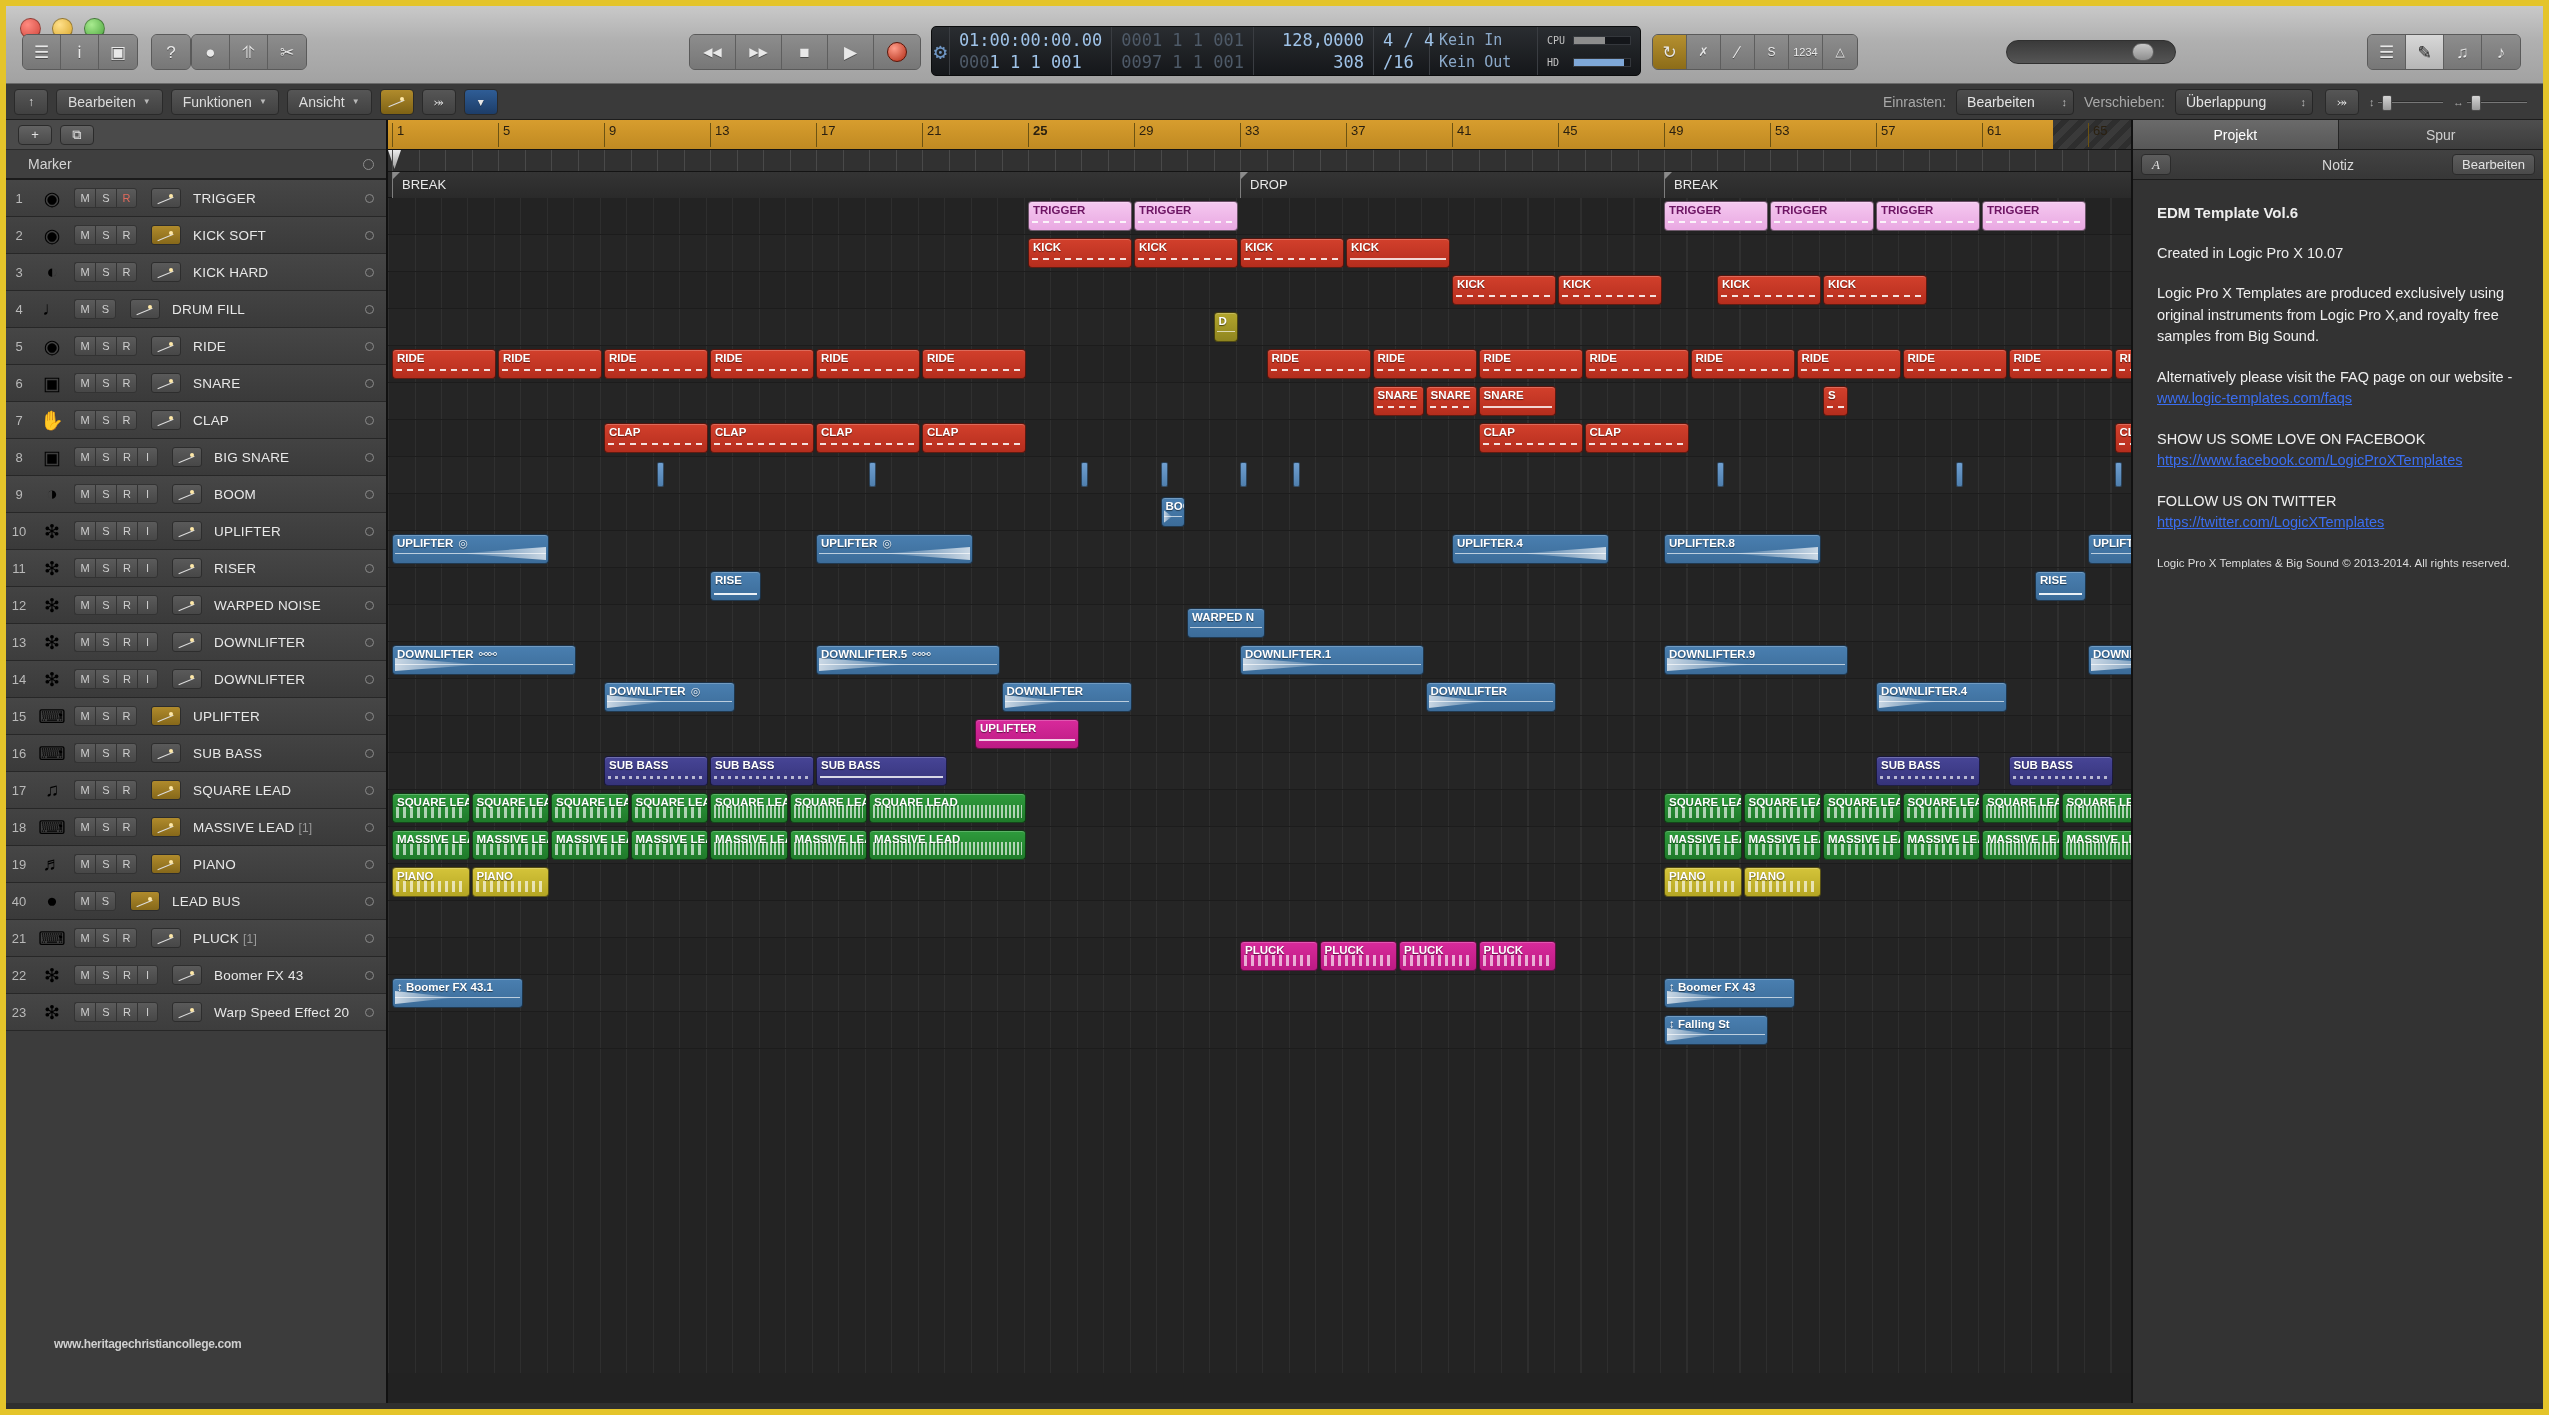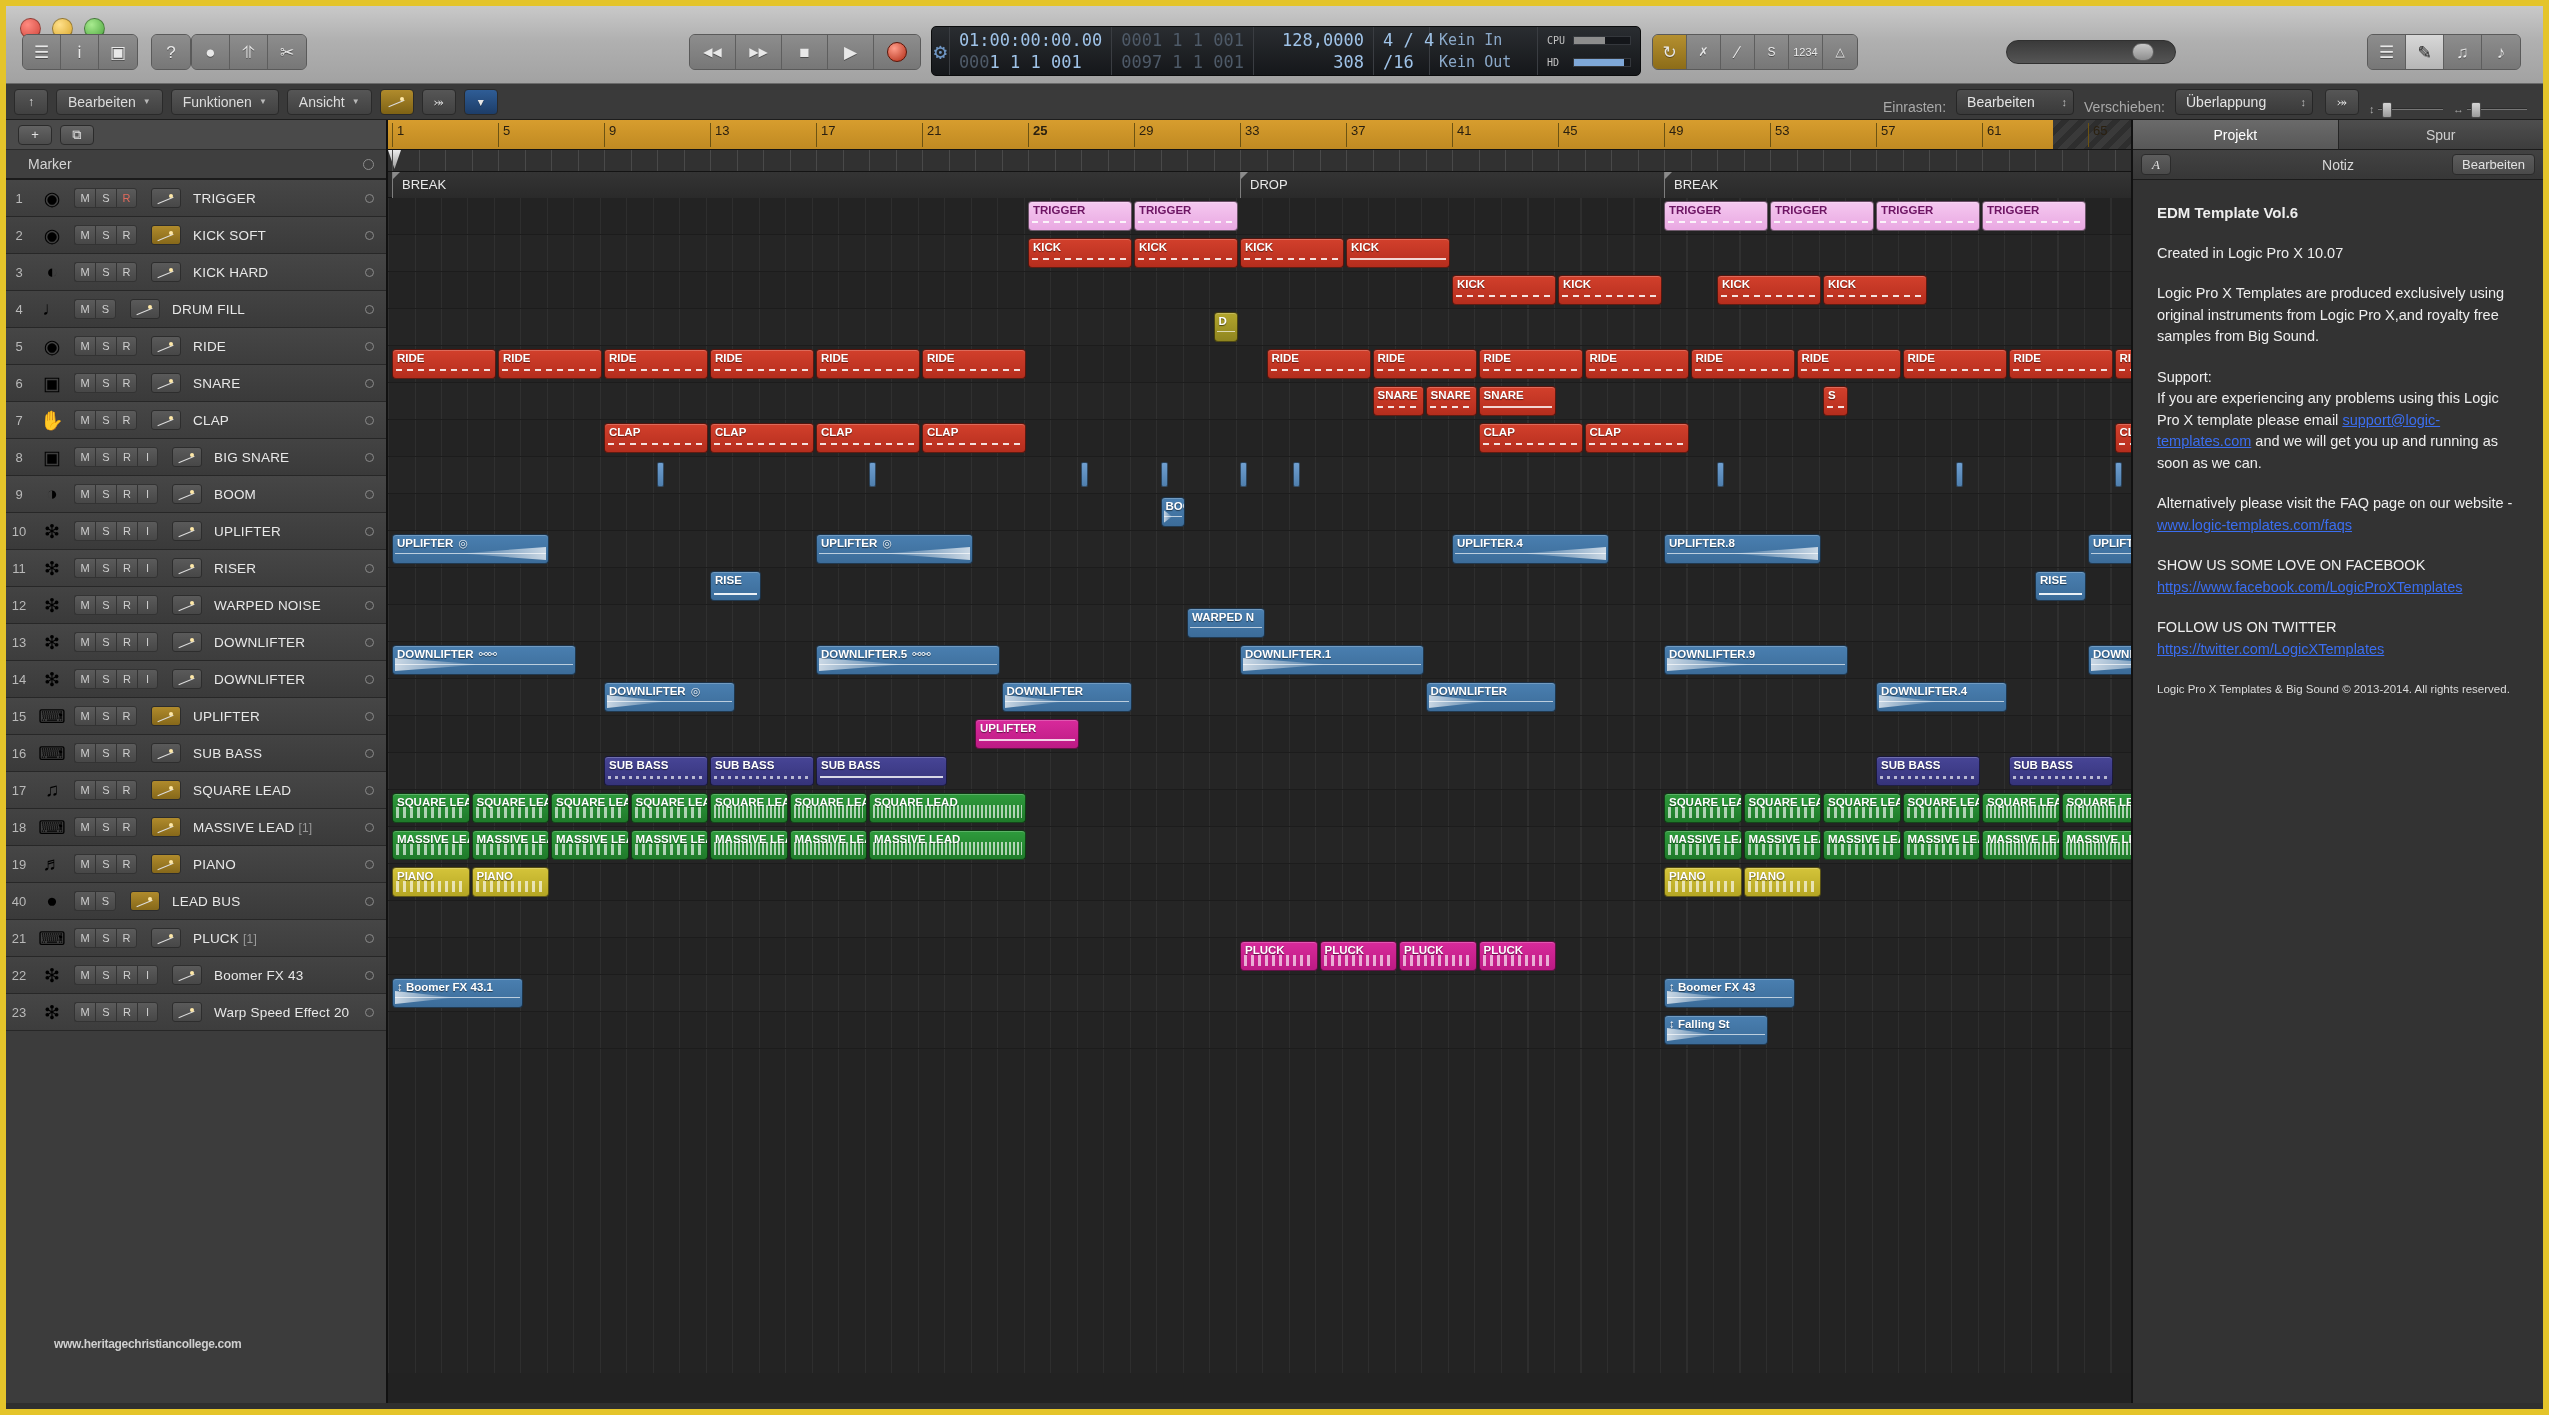--- a/index.html
+++ b/index.html
@@ -84,21 +84,21 @@
     border-bottom:1px solid #1d1d1d; display:flex; align-items:center; }
   .mbtn { height:26px; margin-left:8px; padding:0 11px; display:flex; align-items:center;
     gap:7px; background:linear-gradient(180deg,#565656,#414141); border:1px solid #2a2a2a;
     border-radius:4px; color:#dcdcdc; font-size:14px; cursor:pointer; }
   .mbtn .car { font-size:8px; color:#b9b9b9; }
   .iconbtn { width:34px; height:26px; margin-left:8px; border:1px solid #2a2a2a;
     border-radius:4px; background:linear-gradient(180deg,#565656,#414141);
     display:flex; align-items:center; justify-content:center; cursor:pointer; }
   .iconbtn.gold { background:linear-gradient(180deg,#b08b2c,#7e6215); }
   .iconbtn.blue { background:linear-gradient(180deg,#2f5d96,#1d3d68); }
-  #menubar .right { margin-left:auto; display:flex; align-items:flex-end;
+  #menubar .right { margin-left:auto; display:flex; align-items:center;
     gap:10px; padding-right:16px; }
   .mlabel { color:#a9a9a9; font-size:14px; }
   .mselect { height:26px; min-width:118px; padding:0 20px 0 10px; position:relative;
     background:linear-gradient(180deg,#4c4c4c,#3a3a3a); border:1px solid #262626;
     border-radius:4px; color:#e4e4e4; font-size:14px; display:flex; align-items:center; }
   .mselect:after { content:"\2195"; position:absolute; right:6px; font-size:11px; color:#b5b5b5; }
   .minislider { width:74px; height:12px; display:flex; align-items:center; gap:3px; }
   .minislider .trk { flex:1; height:2px; background:#777;
     border-top:1px solid #2b2b2b; position:relative; }
   .minislider .hd { position:absolute; left:4px; top:-7px; width:10px; height:16px;
@@ -1402,24 +1402,20 @@
           <div class="smallbtn">
               <span>Bearbeiten</span>
             </div>
         </div>
       </div>
       <div id="note">
         <p class="h">EDM Template Vol.6</p>
         <p>Created in Logic Pro X 10.07</p>
         <p>Logic Pro X Templates are produced exclusively using original instruments from Logic Pro X,and royalty free samples from Big Sound.</p>
         <p>
-          <span>Support:</span><br>
-          <span>If you are experiencing any problems using this Logic Pro X template please email </span><a href="#">support@logic-templates.com</a><span> and we will get you up and running as soon as we can.</span>
-        </p>
-        <p>
           <span>Alternatively please visit the FAQ page on our website - </span><a href="#">www.logic-templates.com/faqs</a>
         </p>
         <p>
           <span>SHOW US SOME LOVE ON FACEBOOK</span><br><a href="#">https://www.facebook.com/LogicProXTemplates</a>
         </p>
         <p>
           <span>FOLLOW US ON TWITTER</span><br><a href="#">https://twitter.com/LogicXTemplates</a>
         </p>
         <p class="copyright">Logic Pro X Templates &amp; Big Sound © 2013-2014. All rights reserved.</p>
       </div>

